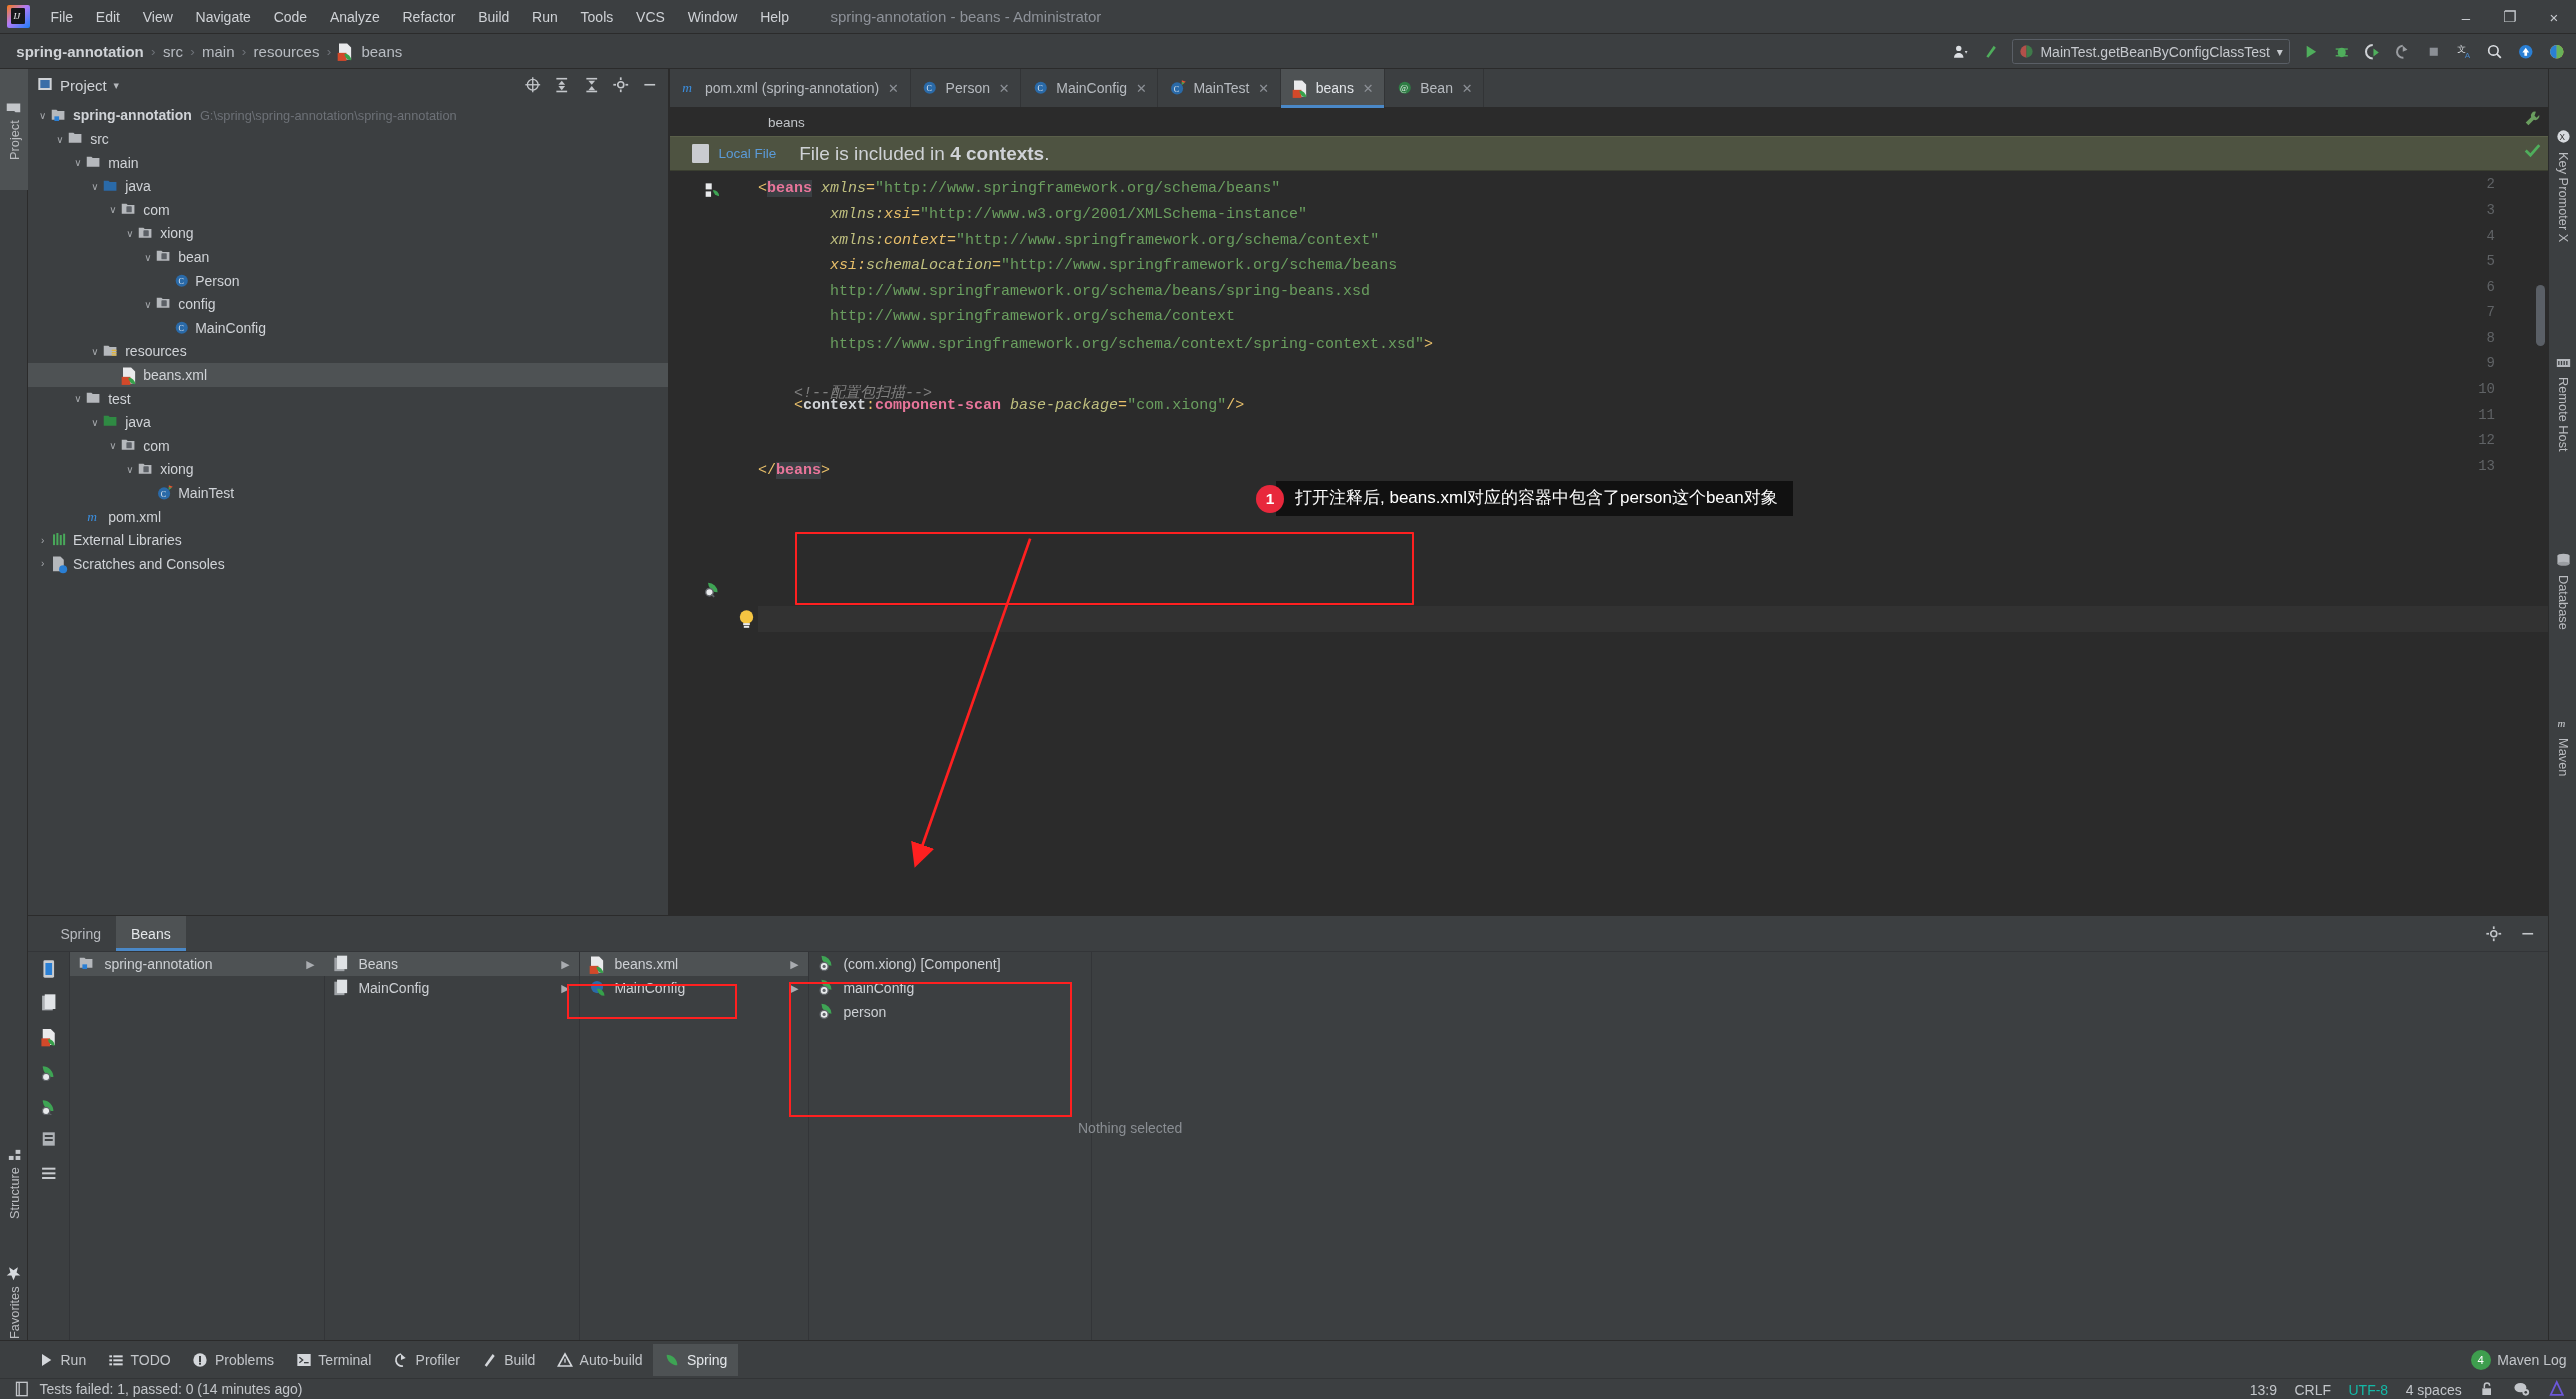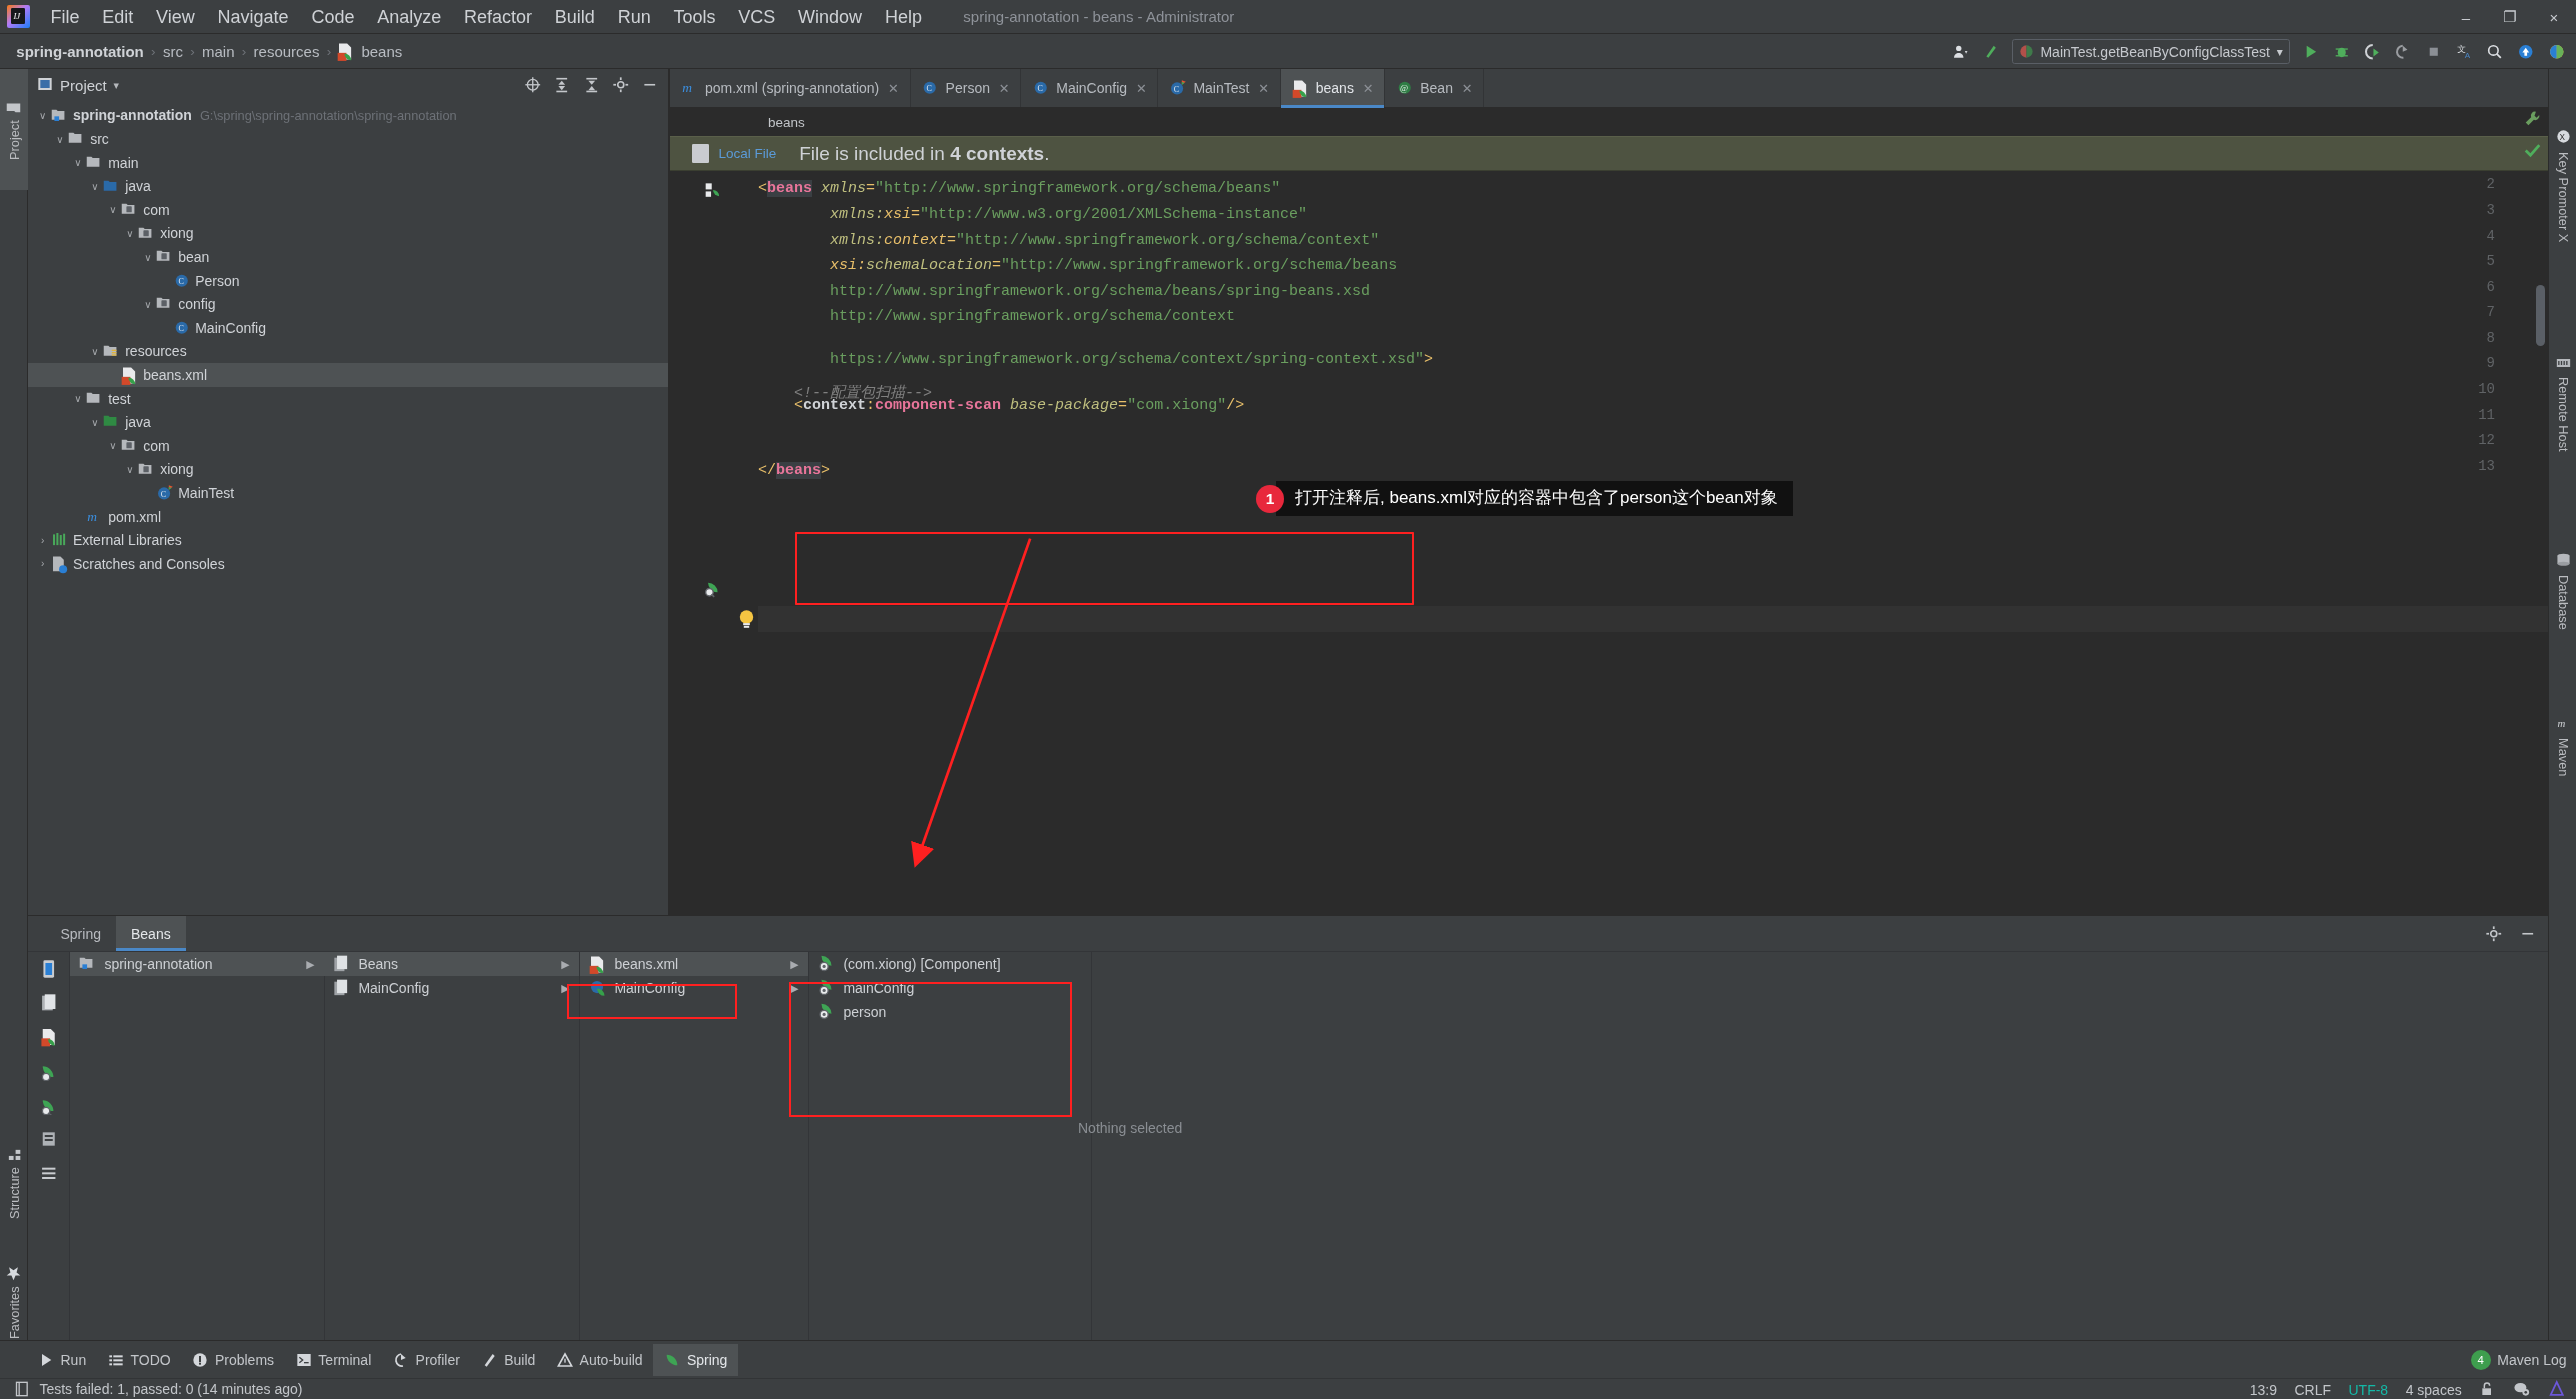--- a/index.html
+++ b/index.html
@@ -19,21 +19,21 @@
     position:absolute; left:0; top:0; width:2576px; height:34px;
     background:#3c3f41; display:flex; align-items:center;
     border-bottom:0.7px solid #2b2b2b;
   }
   #logo { width:23px; height:23px; margin-left:6.7px; margin-right:9.4px; position:relative; }
   #logo .l1 { position:absolute; left:0; top:0; width:23px; height:23px;
       background:linear-gradient(135deg,#f97a12 0%,#b07bf7 45%,#1a7df7 100%); border-radius:2px; }
   #logo .l2 { position:absolute; left:4.7px; top:3.4px; width:13.5px; height:16px; background:#16181c; border-radius:1.3px;}
   #logo .l3 { position:absolute; left:6.7px; top:6px; color:#fff; font-size:8.8px; font-family:"Liberation Serif",serif; font-style:italic;}
   .menu-item {
-    padding:0 11.4px; height:34px; line-height:34px; font-size:18px; color:#cfd2d6; cursor:default;
+    padding:0 11.4px; height:34px; line-height:34px; font-size:14px; color:#cfd2d6; cursor:default;
   }
   #wintitle { margin-left:30px; font-size:15px; color:#8e9299; }
   #winbuttons { position:absolute; right:0; top:0; height:34px; display:flex; align-items:center; }
   .winbtn { width:44px; height:34px; display:flex; align-items:center; justify-content:center;
             color:#c8cbd0; font-size:15px; }
 
   
   #navbar {
     position:absolute; left:0; top:34px; width:2576px; height:35px;
     background:#3c3f41; display:flex; align-items:center;
@@ -632,21 +632,21 @@
           <div class="codeline" style="top: 31px;"><span class="c-attr">        xmlns:</span><span class="c-attr2">xsi</span><span class="c-tag">=</span><span class="c-str">"http://www.w3.org/2001/XMLSchema-instance"</span></div>
           <div class="lineno" style="top: 57px;">4</div>
           <div class="codeline" style="top: 57px;"><span class="c-attr">        xmlns:</span><span class="c-attr2">context</span><span class="c-tag">=</span><span class="c-str">"http://www.springframework.org/schema/context"</span></div>
           <div class="lineno" style="top: 82px;">5</div>
           <div class="codeline" style="top: 82px;"><span class="c-attr2">        xsi:</span><span class="c-attr">schemaLocation</span><span class="c-tag">=</span><span class="c-str">"http://www.springframework.org/schema/beans</span></div>
           <div class="lineno" style="top: 108px;">6</div>
           <div class="codeline" style="top: 108px;"><span class="c-str">        http://www.springframework.org/schema/beans/spring-beans.xsd</span></div>
           <div class="lineno" style="top: 133px;">7</div>
           <div class="codeline" style="top: 133px;"><span class="c-str">        http://www.springframework.org/schema/context</span></div>
           <div class="lineno" style="top: 159px;">8</div>
-          <div class="codeline" style="top: 176px;"><span class="c-str">        https://www.springframework.org/schema/context/spring-context.xsd"</span><span class="c-tag">&gt;</span></div>
+          <div class="codeline" style="top: 161px;"><span class="c-str">        https://www.springframework.org/schema/context/spring-context.xsd"</span><span class="c-tag">&gt;</span></div>
           <div class="lineno" style="top: 184px;">9</div>
           <div class="codeline" style="top: 184px;"></div>
           <div class="lineno" style="top: 210px;">10</div>
           <div class="codeline" style="top: 210px;"><span class="c-cmt">    &lt;!--配置包扫描--&gt;</span></div>
           <div class="lineno" style="top: 236px;">11</div>
           <div class="codeline" style="top: 222px;"><span class="c-tag">    &lt;</span><span class="c-ctxt">context</span><span class="c-tag">:</span><span class="c-pink">component-scan</span><span class="c-attr"> base-package</span><span class="c-tag">=</span><span class="c-str">"com.xiong"</span><span class="c-tag">/&gt;</span></div>
           <div class="lineno" style="top: 261px;">12</div>
           <div class="codeline" style="top: 261px;"></div>
           <div class="lineno" style="top: 287px;">13</div>
           <div class="codeline" style="top: 287px;"><span class="c-tag">&lt;/</span><span class="c-name hl-tag">beans</span><span class="c-tag">&gt;</span></div>

